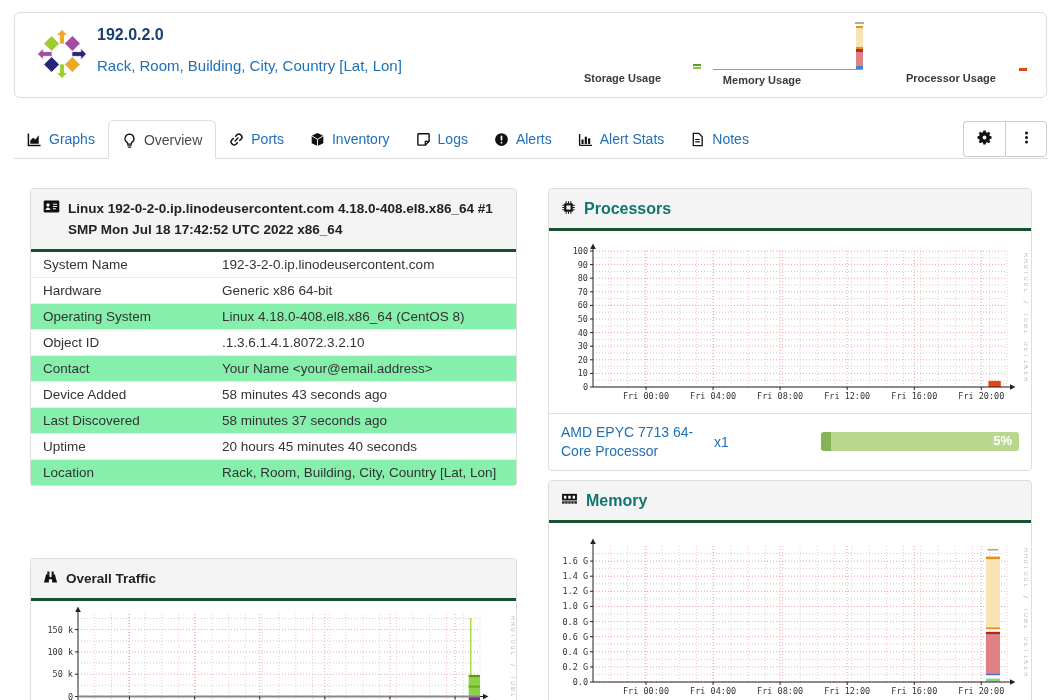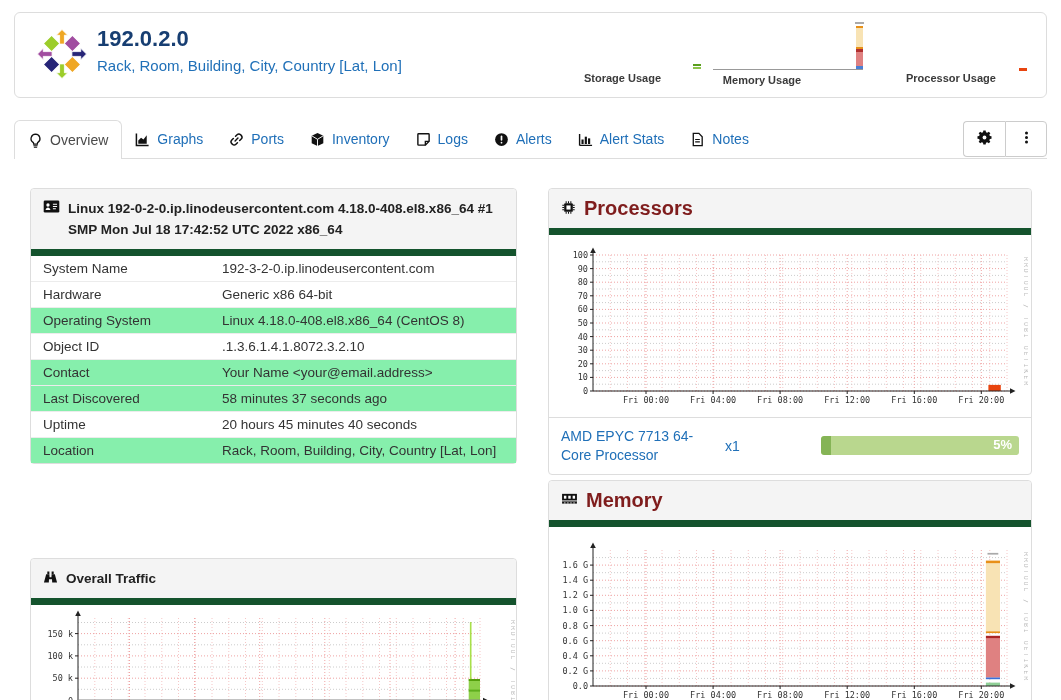--- a/index.html
+++ b/index.html
@@ -3,21 +3,21 @@
 <meta charset="utf-8">
 <style>
   html,body{margin:0;padding:0;}
   body{width:1061px;height:700px;overflow:hidden;background:#fff;position:relative;
        font-family:"Liberation Sans",sans-serif;color:#333;}
 
   
   #header-card{position:absolute;left:14px;top:12px;width:1031px;height:84px;
     border:1px solid #ddd;border-radius:6px;background:#fff;}
   #logo{position:absolute;left:22px;top:16px;width:50px;height:50px;}
-  #device-title{position:absolute;left:82px;top:13px;font-size:22px;font-weight:bold;color:#173e72;}
+  #device-title{position:absolute;left:82px;top:13px;font-size:16px;font-weight:bold;color:#173e72;}
   #device-location{position:absolute;left:82px;top:44px;font-size:15px;color:#2070b8;cursor:pointer;}
   .mini-label{position:absolute;font-size:11px;font-weight:bold;color:#3a3a3a;white-space:nowrap;}
   #mini-label-storage{left:569px;top:59px;}
   #mini-label-memory{left:682px;top:61px;width:130px;text-align:center;}
   #mini-label-processor{left:891px;top:59px;}
   #mini-storage-mark{position:absolute;left:678px;top:51px;width:8px;cursor:pointer;}
   #mini-storage-mark div{height:2px;margin-bottom:1px;}
   #mini-memory-line{position:absolute;left:698px;top:56px;width:150px;height:1px;background:#999;}
   #mini-memory-bar{position:absolute;left:841px;top:12px;width:7px;height:44px;display:flex;
     flex-direction:column;justify-content:flex-end;cursor:pointer;}
@@ -33,25 +33,25 @@
   .tab.active{background:#fff;border:1px solid #ddd;border-bottom:none;border-radius:6px 6px 0 0;
     color:#4a4a4a;margin-bottom:-1px;}
   #toolbar{margin-left:auto;display:flex;align-self:flex-start;margin-top:1px;}
   .tbtn{width:42px;height:36px;border:1px solid #ccc;background:#fff;display:flex;align-items:center;
     justify-content:center;cursor:pointer;padding:0;color:#111;}
   .tbtn:first-child{border-radius:4px 0 0 4px;border-right:none;}
   .tbtn:last-child{border-radius:0 4px 4px 0;}
 
   
   .panel{position:absolute;border:1px solid #ddd;border-radius:4px;background:#fff;}
-  .panel-h{background:#f4f4f4;border-bottom:7px solid #14532d;padding:9px 12px;font-weight:bold;
+  .panel-h{background:#f4f4f4;border-bottom:3px solid #14532d;padding:9px 12px;font-weight:bold;
     font-size:13.5px;line-height:21px;display:flex;align-items:flex-start;gap:8px;
     border-radius:4px 4px 0 0;color:#222;}
   .panel-h .ph-icon{display:flex;align-items:center;padding-top:2px;color:#111;}
-  .panel-h .blue-title{color:#7f1d1d;font-size:20px;}
+  .panel-h .blue-title{color:#0f766e;font-size:16px;}
   #sys-panel{left:30px;top:188px;width:485px;}
   #traffic-panel{left:30px;top:558px;width:485px;height:260px;}
   #proc-panel{left:548px;top:188px;width:482px;}
   #mem-panel{left:548px;top:480px;width:482px;height:280px;}
 
   
   #sys-table{width:100%;border-collapse:collapse;font-size:13.5px;}
   #sys-table td{padding:5px 12px;vertical-align:middle;}
   #sys-table tr{border-top:1px solid #ececec;}
   #sys-table tr:first-child{border-top:none;}
@@ -59,21 +59,21 @@
   #sys-table td.lbl{width:155px;}
   .view-btn{float:right;background:#337ab7;color:#fff;border:none;border-radius:3px;
     font-size:12.5px;font-weight:bold;padding:3px 9px;cursor:pointer;display:inline-flex;
     align-items:center;gap:5px;font-family:"Liberation Sans",sans-serif;}
 
   .chart-wrap{padding:4px 1px 2px 1px;cursor:pointer;}
 
   
   .cpu-row{display:flex;align-items:center;padding:9px 12px;border-top:1px solid #ddd;font-size:14px;}
   .cpu-name{color:#2070b8;width:152px;line-height:1.35;cursor:pointer;}
-  .cpu-count{color:#2070b8;margin-left:12px;}
+  .cpu-count{color:#2070b8;margin-left:1px;}
   .progress{margin-left:auto;width:198px;height:19px;border-radius:3px;position:relative;overflow:hidden;}
   .progress-fill{height:100%;border-radius:3px 0 0 3px;}
   .progress-label{position:absolute;right:7px;top:1px;color:#fff;font-weight:bold;font-size:13px;}
 
   svg text.tick{font-family:"DejaVu Sans Mono",monospace;font-size:8.5px;fill:#333;}
   svg text.wm{font-family:"DejaVu Sans Mono",monospace;font-size:6.5px;fill:#bdbdbd;letter-spacing:2px;}
 </style>
 </head>
 <body>
 
@@ -108,37 +108,37 @@
     </div>
   <div id="mini-memory-cap" style="background: rgb(170, 170, 170);"></div>
   <div class="mini-label" id="mini-label-memory">Memory Usage</div>
 
   <div class="mini-label" id="mini-label-processor">Processor Usage</div>
   <div id="mini-processor-mark" style="background: rgb(232, 68, 15);"></div>
 </div>
 
 <div id="tabbar">
 
-  <a class="tab active">
+  <a class="tab">
+      <span class="ticon">
+        <svg viewBox="0 0 16 16" width="15" height="15">
+          <path d="M1.5 1.5v13h13" fill="none" stroke="currentColor" stroke-width="1.6"></path>
+          <path d="M3.5 12.5V9l3-3 2.5 2L12.5 3.5v9z" fill="currentColor"></path>
+        </svg>
+      </span>
+      <span>Graphs</span>
+    </a>
+    <a class="tab active">
       <span class="ticon">
         <svg viewBox="0 0 16 16" width="15" height="15">
           <path d="M8 1.2a4.8 4.8 0 0 0-2.6 8.8c.4.3.6.7.6 1.1v.7h4v-.7c0-.4.2-.8.6-1.1A4.8 4.8 0 0 0 8 1.2z" fill="none" stroke="currentColor" stroke-width="1.4"></path>
           <path d="M6.2 13.6h3.6M6.8 15.2h2.4" stroke="currentColor" stroke-width="1.3" stroke-linecap="round"></path>
         </svg>
       </span>
       <span>Overview</span>
-    </a>
-    <a class="tab">
-      <span class="ticon">
-        <svg viewBox="0 0 16 16" width="15" height="15">
-          <path d="M1.5 1.5v13h13" fill="none" stroke="currentColor" stroke-width="1.6"></path>
-          <path d="M3.5 12.5V9l3-3 2.5 2L12.5 3.5v9z" fill="currentColor"></path>
-        </svg>
-      </span>
-      <span>Graphs</span>
     </a>
     <a class="tab">
       <span class="ticon">
         <svg viewBox="0 0 16 16" width="15" height="15">
           <g fill="none" stroke="currentColor" stroke-width="1.6" stroke-linecap="round">
             <path d="M6.5 9.5 9.5 6.5"></path>
             <path d="M7 4.6 8.6 3a2.7 2.7 0 0 1 3.8 0l.6.6a2.7 2.7 0 0 1 0 3.8L11.4 9"></path>
             <path d="M9 11.4 7.4 13a2.7 2.7 0 0 1-3.8 0l-.6-.6a2.7 2.7 0 0 1 0-3.8L4.6 7"></path>
           </g>
         </svg>
@@ -236,20 +236,24 @@
           <td class="lbl">Operating System</td>
           <td><span>Linux 4.18.0-408.el8.x86_64 (CentOS 8)</span></td>
         </tr>
         <tr>
           <td class="lbl">Object ID</td>
           <td><span>.1.3.6.1.4.1.8072.3.2.10</span></td>
         </tr>
         <tr class="striped">
           <td class="lbl">Contact</td>
           <td><span>Your Name &lt;your@email.address&gt;</span></td>
+        </tr>
+        <tr>
+          <td class="lbl">Device Added</td>
+          <td><span>58 minutes 43 seconds ago</span></td>
         </tr>
         <tr class="striped">
           <td class="lbl">Last Discovered</td>
           <td><span>58 minutes 37 seconds ago</span></td>
         </tr>
         <tr>
           <td class="lbl">Uptime</td>
           <td><span>20 hours 45 minutes 40 seconds</span></td>
         </tr>
         <tr class="striped">

